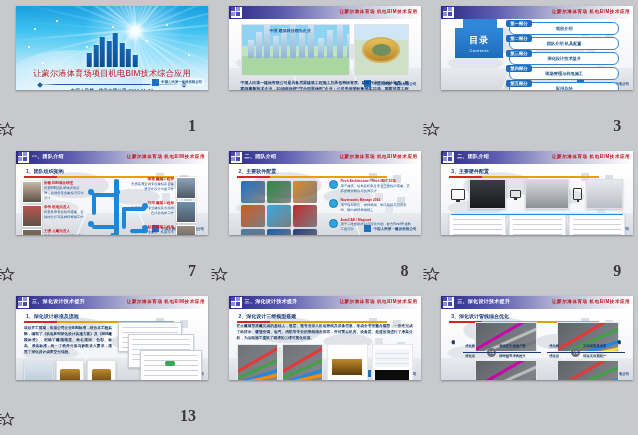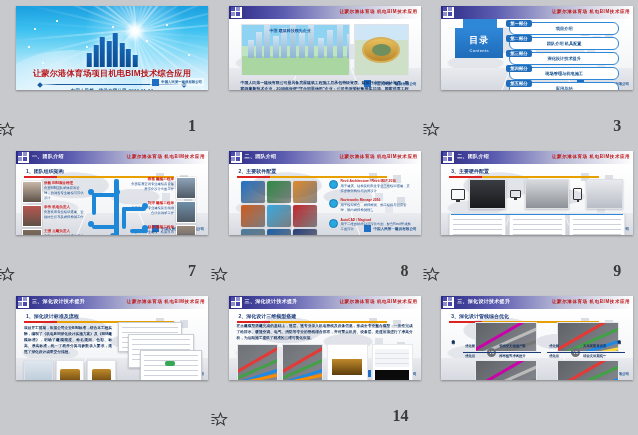--- a/index.html
+++ b/index.html
@@ -112,21 +112,21 @@
   }
   .cover-dots { position:absolute; inset:0; }
   .cover-dots i { position:absolute; width:2px; height:2px; background:#fff; opacity:.85; }
   .tower {
     position:absolute; left:50%; top:27px; transform:translateX(-50%);
     display:flex; align-items:flex-end; gap:1.5px; filter:drop-shadow(0 0 3px rgba(255,255,255,.8));
   }
   .tower i { width:5px; background:linear-gradient(#1668b8,#0d4e93); display:block; }
   .cover-title {
     position:absolute; left:0; right:0; top:62px; text-align:center;
-    font-size:8.2px; font-weight:bold; color:#b5161b; letter-spacing:.2px;
+    font-size:8.2px; font-weight:normal; color:#b5161b; letter-spacing:.2px;
     text-shadow:0 0 2px rgba(255,255,255,.9);
   }
   .cover-line {
     position:absolute; left:24px; right:24px; top:78px; height:1px;
     background:linear-gradient(90deg,rgba(30,90,160,0),#1d5aa0 12%,#1d5aa0 88%,rgba(30,90,160,0));
   }
   .cover-line::before, .cover-line::after {
     content:""; position:absolute; top:-1.5px; width:4px; height:4px;
     background:#1d5aa0; transform:rotate(45deg);
   }
@@ -706,20 +706,29 @@
               <div style="position: absolute; left: 3px; right: 3px; top: 9px; height: 1px; background: rgb(207, 211, 219);"></div>
               <div style="position: absolute; left: 3px; right: 3px; top: 14px; height: 1px; background: rgb(207, 211, 219);"></div>
               <div style="position: absolute; left: 3px; right: 3px; top: 19px; height: 1px; background: rgb(207, 211, 219);"></div>
               <div style="position: absolute; left: 3px; right: 3px; top: 24px; height: 1px; background: rgb(207, 211, 219);"></div>
               <div style="position: absolute; left: 40%; top: 22%; width: 16%; height: 12%; background: rgb(52, 168, 83); border-radius: 2px;"></div>
               <div style="position: absolute; left: 64%; top: 72%; width: 22%; height: 12%; background: rgb(208, 50, 44); border-radius: 4px;"></div>
             </div>
           </div>
         </div>
       </div>
+      <div class="footer-row">
+        <div class="star-icon">
+  <svg viewBox="0 0 20 18" width="20" height="18">
+    <path d="M9.5 2.2 L11.1 6.3 L15.5 6.6 L12.1 9.4 L13.2 13.7 L9.5 11.3 L5.8 13.7 L6.9 9.4 L3.5 6.6 L7.9 6.3 Z" fill="none" stroke="#3a3a3a" stroke-width="1.1"></path>
+    <path d="M0.5 3.5 h3 M0.5 6.5 h3 M0.5 9.5 h3 M0.5 12.5 h3" stroke="#3a3a3a" stroke-width="1.1"></path>
+  </svg>
+</div>
+        <div class="num">13</div>
+      </div>
     </div>
     <div class="cell">
       <div class="thumb-wrap">
         <div class="slide">
           <div class="map-bg"></div>
           <div class="pix"></div>
           <div class="floor"></div>
           <div class="hdr">
             <div class="hdr-sq">
               <i style="left: 0px; top: 0px;"></i>
@@ -759,29 +768,20 @@
             <div class="bim" style="background: rgb(255, 255, 255);">
               <div style="position: absolute; left: 12%; top: 26%; width: 76%; height: 32%; background: linear-gradient(rgb(192, 138, 42), rgb(92, 61, 13));"></div>
             </div>
             <div class="bim" style="background: rgb(255, 255, 255);">
               <div style="position: absolute; left: 6%; top: 8%; width: 88%; height: 34%; background: repeating-linear-gradient(rgb(244, 245, 248) 0px, rgb(244, 245, 248) 4px, rgb(223, 226, 232) 4px, rgb(223, 226, 232) 5px);"></div>
               <div style="position: absolute; left: 6%; top: 48%; width: 88%; height: 30%; background: rgb(11, 11, 11);"></div>
               <div style="position: absolute; left: 18%; bottom: 6%; width: 64%; height: 6px; border: 1px solid rgb(208, 50, 44);"></div>
             </div>
           </div>
         </div>
-      </div>
-      <div class="footer-row">
-        <div class="star-icon">
-  <svg viewBox="0 0 20 18" width="20" height="18">
-    <path d="M9.5 2.2 L11.1 6.3 L15.5 6.6 L12.1 9.4 L13.2 13.7 L9.5 11.3 L5.8 13.7 L6.9 9.4 L3.5 6.6 L7.9 6.3 Z" fill="none" stroke="#3a3a3a" stroke-width="1.1"></path>
-    <path d="M0.5 3.5 h3 M0.5 6.5 h3 M0.5 9.5 h3 M0.5 12.5 h3" stroke="#3a3a3a" stroke-width="1.1"></path>
-  </svg>
-</div>
-        <div class="num">14</div>
       </div>
     </div>
     <div class="cell">
       <div class="thumb-wrap">
         <div class="slide">
           <div class="map-bg"></div>
           <div class="pix"></div>
           <div class="floor"></div>
           <div class="hdr">
             <div class="hdr-sq">

